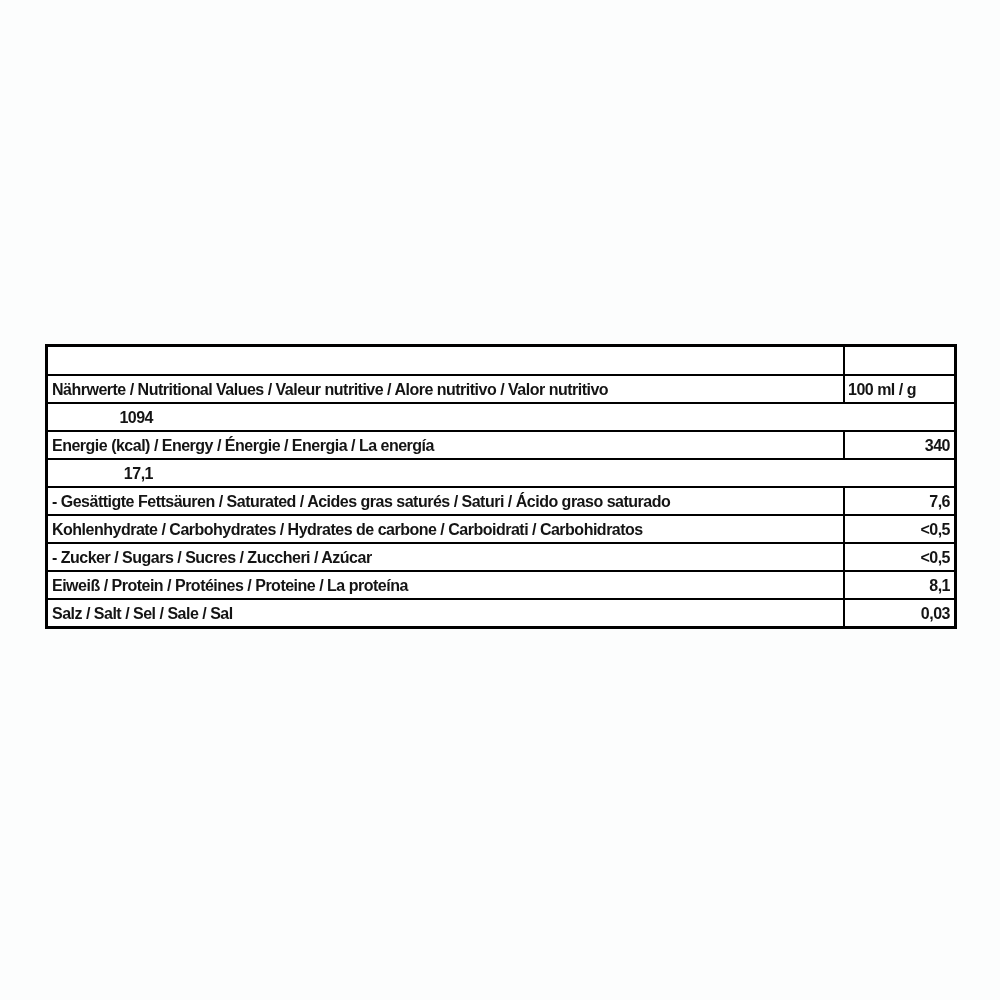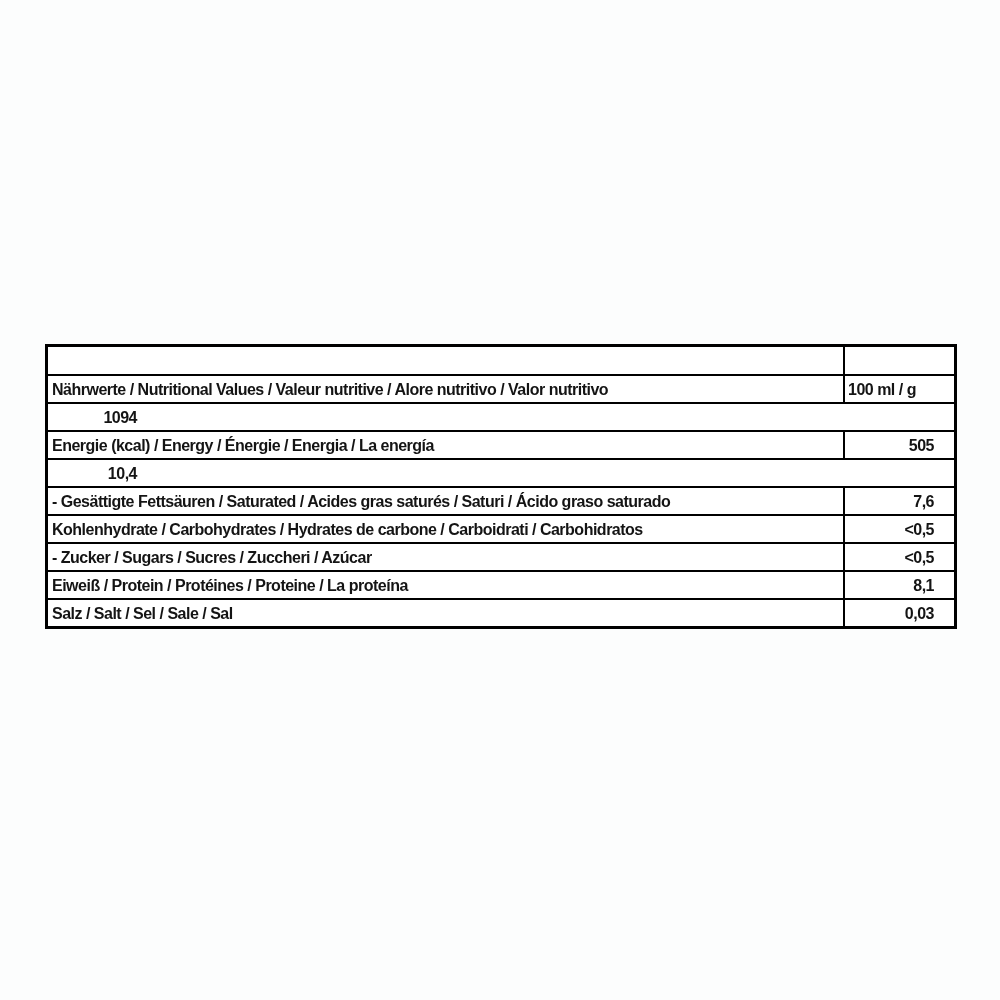--- a/index.html
+++ b/index.html
@@ -49,21 +49,21 @@
   .cell.label {
     flex: 1 1 auto;
     border-right: 2px solid #000000;
     padding-left: 4px;
     padding-top: 1px;
   }
   .cell.value {
     width: 109px;
     flex: 0 0 109px;
     justify-content: flex-end;
-    padding-right: 20px;
+    padding-right: 4px;
     padding-top: 1px;
   }
   .cell.value.unit {
     justify-content: flex-start;
     padding-left: 3px;
   }
 </style>
 </head>
 <body>
 
@@ -79,25 +79,25 @@
       <div class="cell label">Nährwerte / Nutritional Values / Valeur nutritive / Alore nutritivo / Valor nutritivo</div>
       <div class="cell value unit">100 ml / g</div>
     </div>
 
     <div class="trow">
       <div class="cell value">1094</div>
     </div>
 
     <div class="trow">
       <div class="cell label">Energie (kcal) / Energy / Énergie / Energia / La energía</div>
-      <div class="cell value">505</div>
+      <div class="cell value">340</div>
     </div>
 
     <div class="trow">
-      <div class="cell value">10,4</div>
+      <div class="cell value">17,1</div>
     </div>
 
     <div class="trow">
       <div class="cell label">- Gesättigte Fettsäuren / Saturated / Acides gras saturés / Saturi / Ácido graso saturado</div>
       <div class="cell value">7,6</div>
     </div>
 
     <div class="trow">
       <div class="cell label">Kohlenhydrate / Carbohydrates / Hydrates de carbone / Carboidrati / Carbohidratos</div>
       <div class="cell value">&lt;0,5</div>

